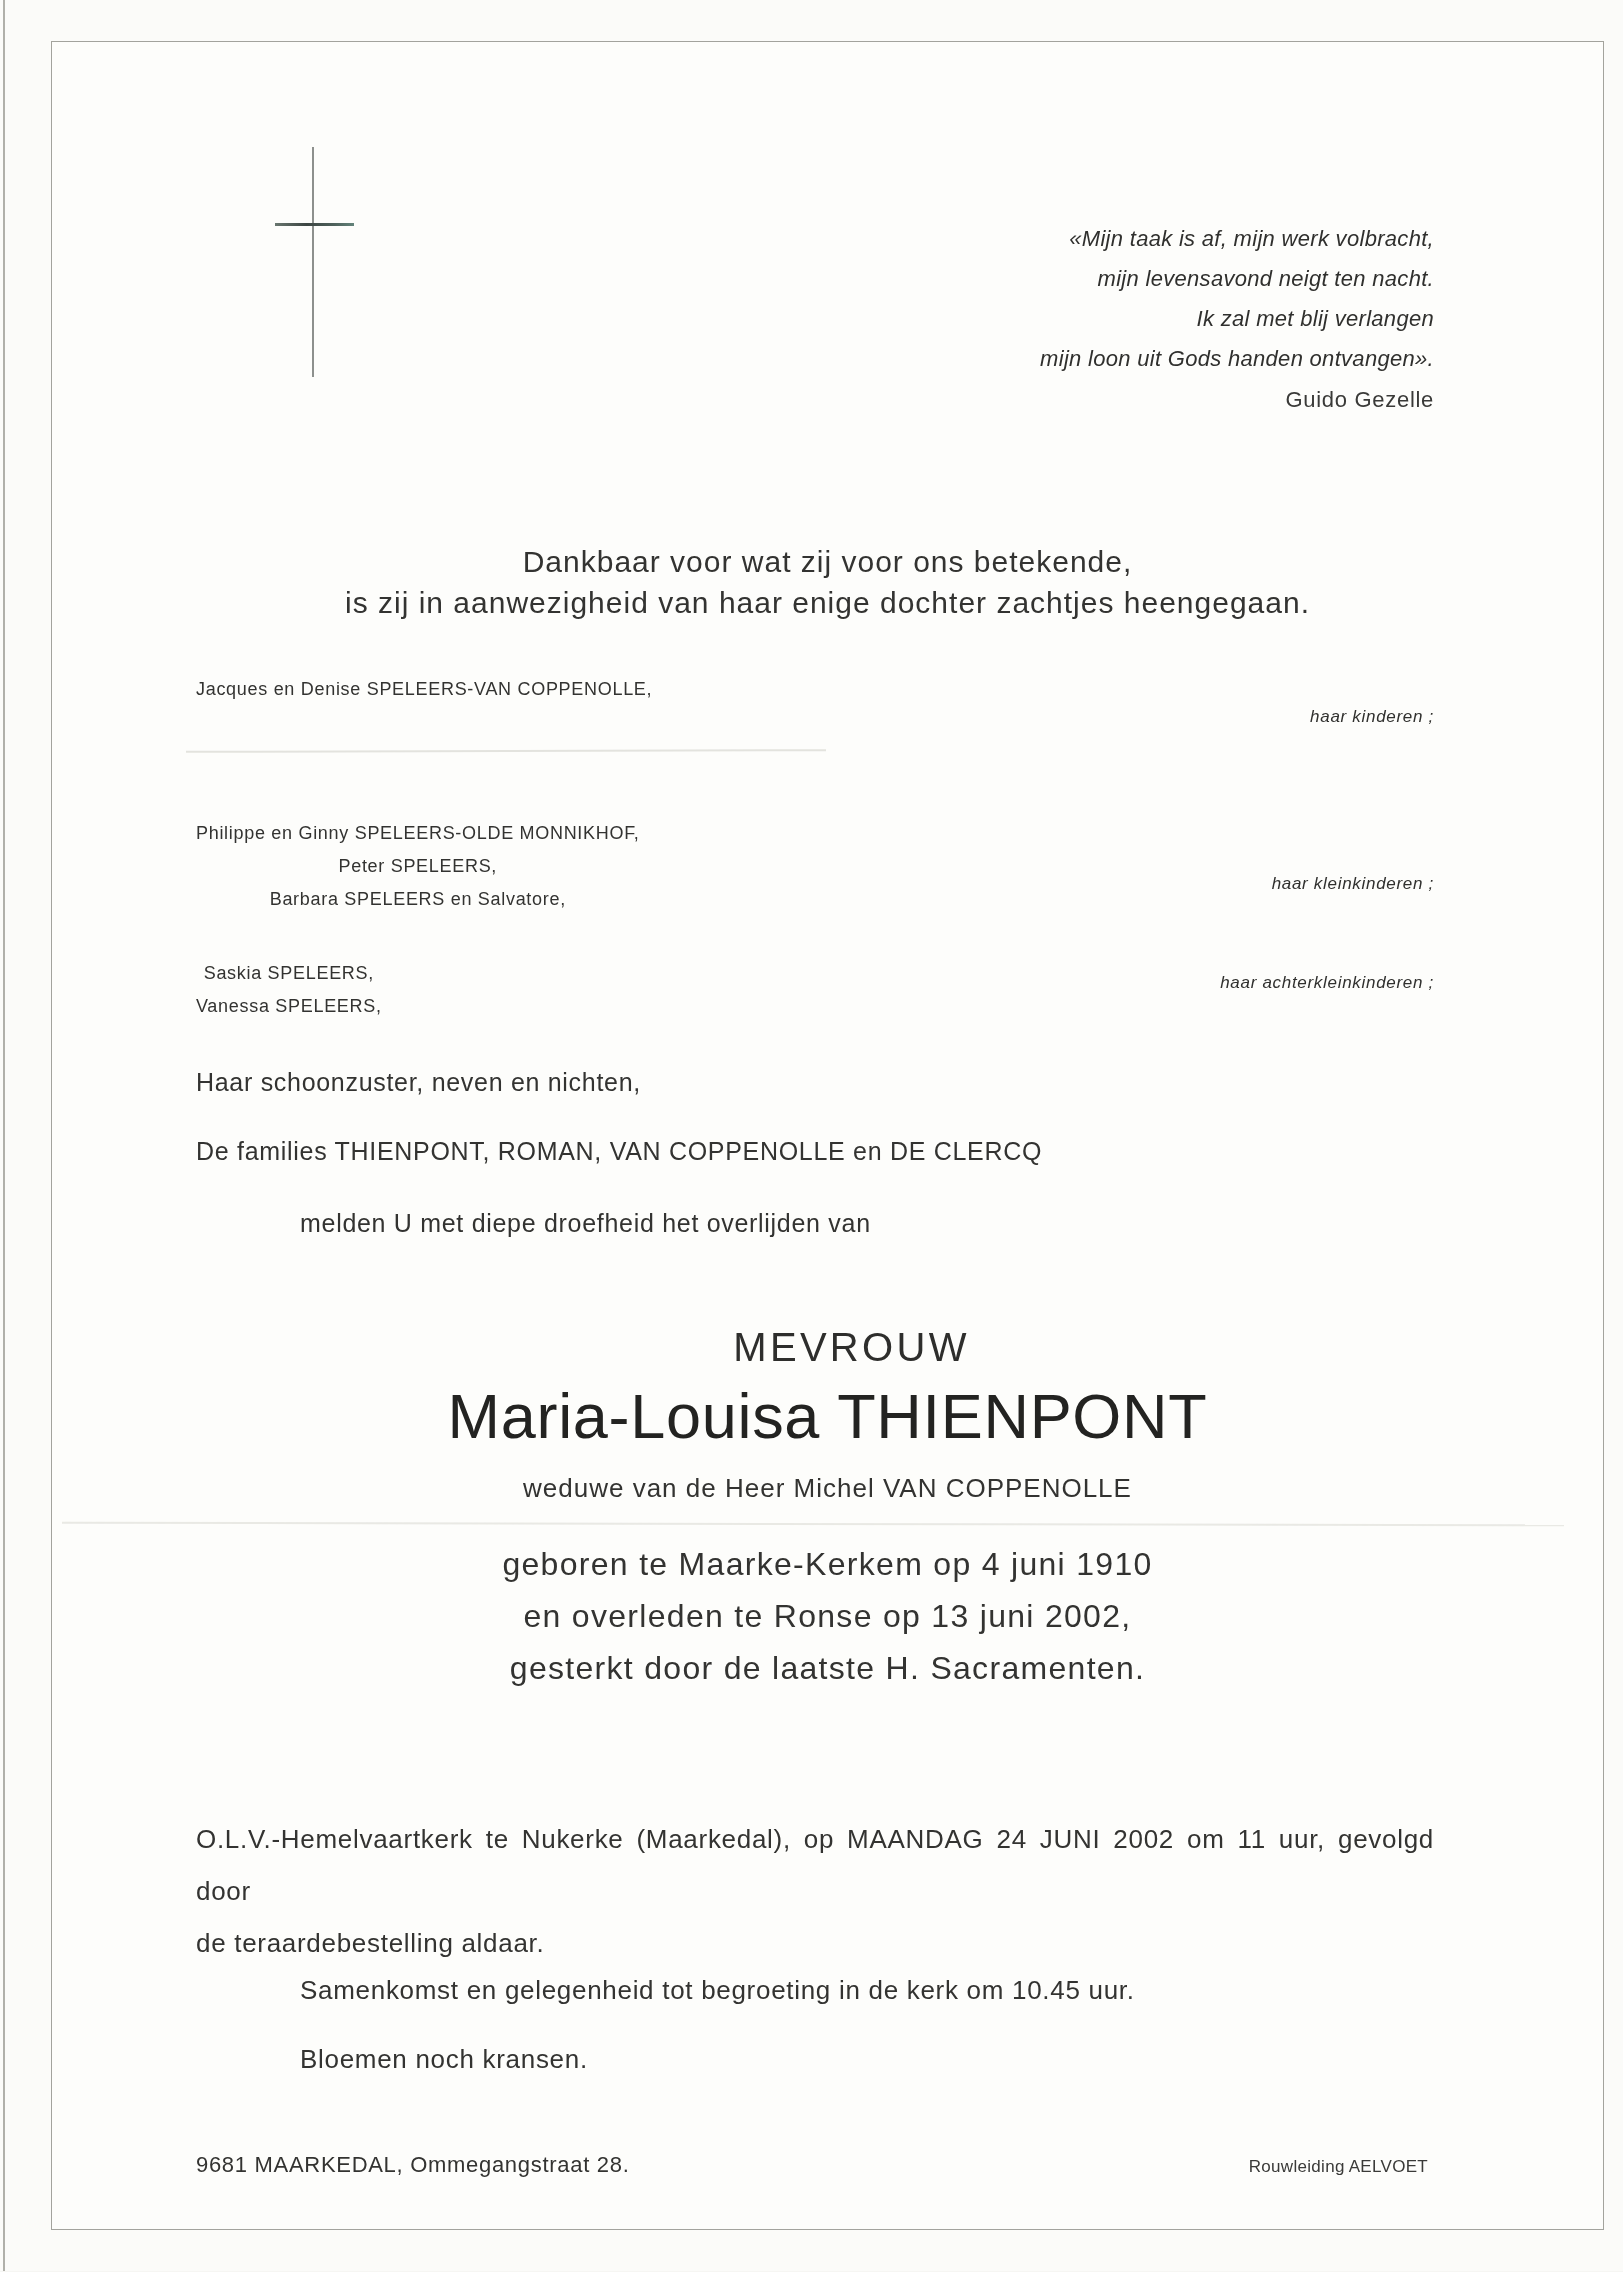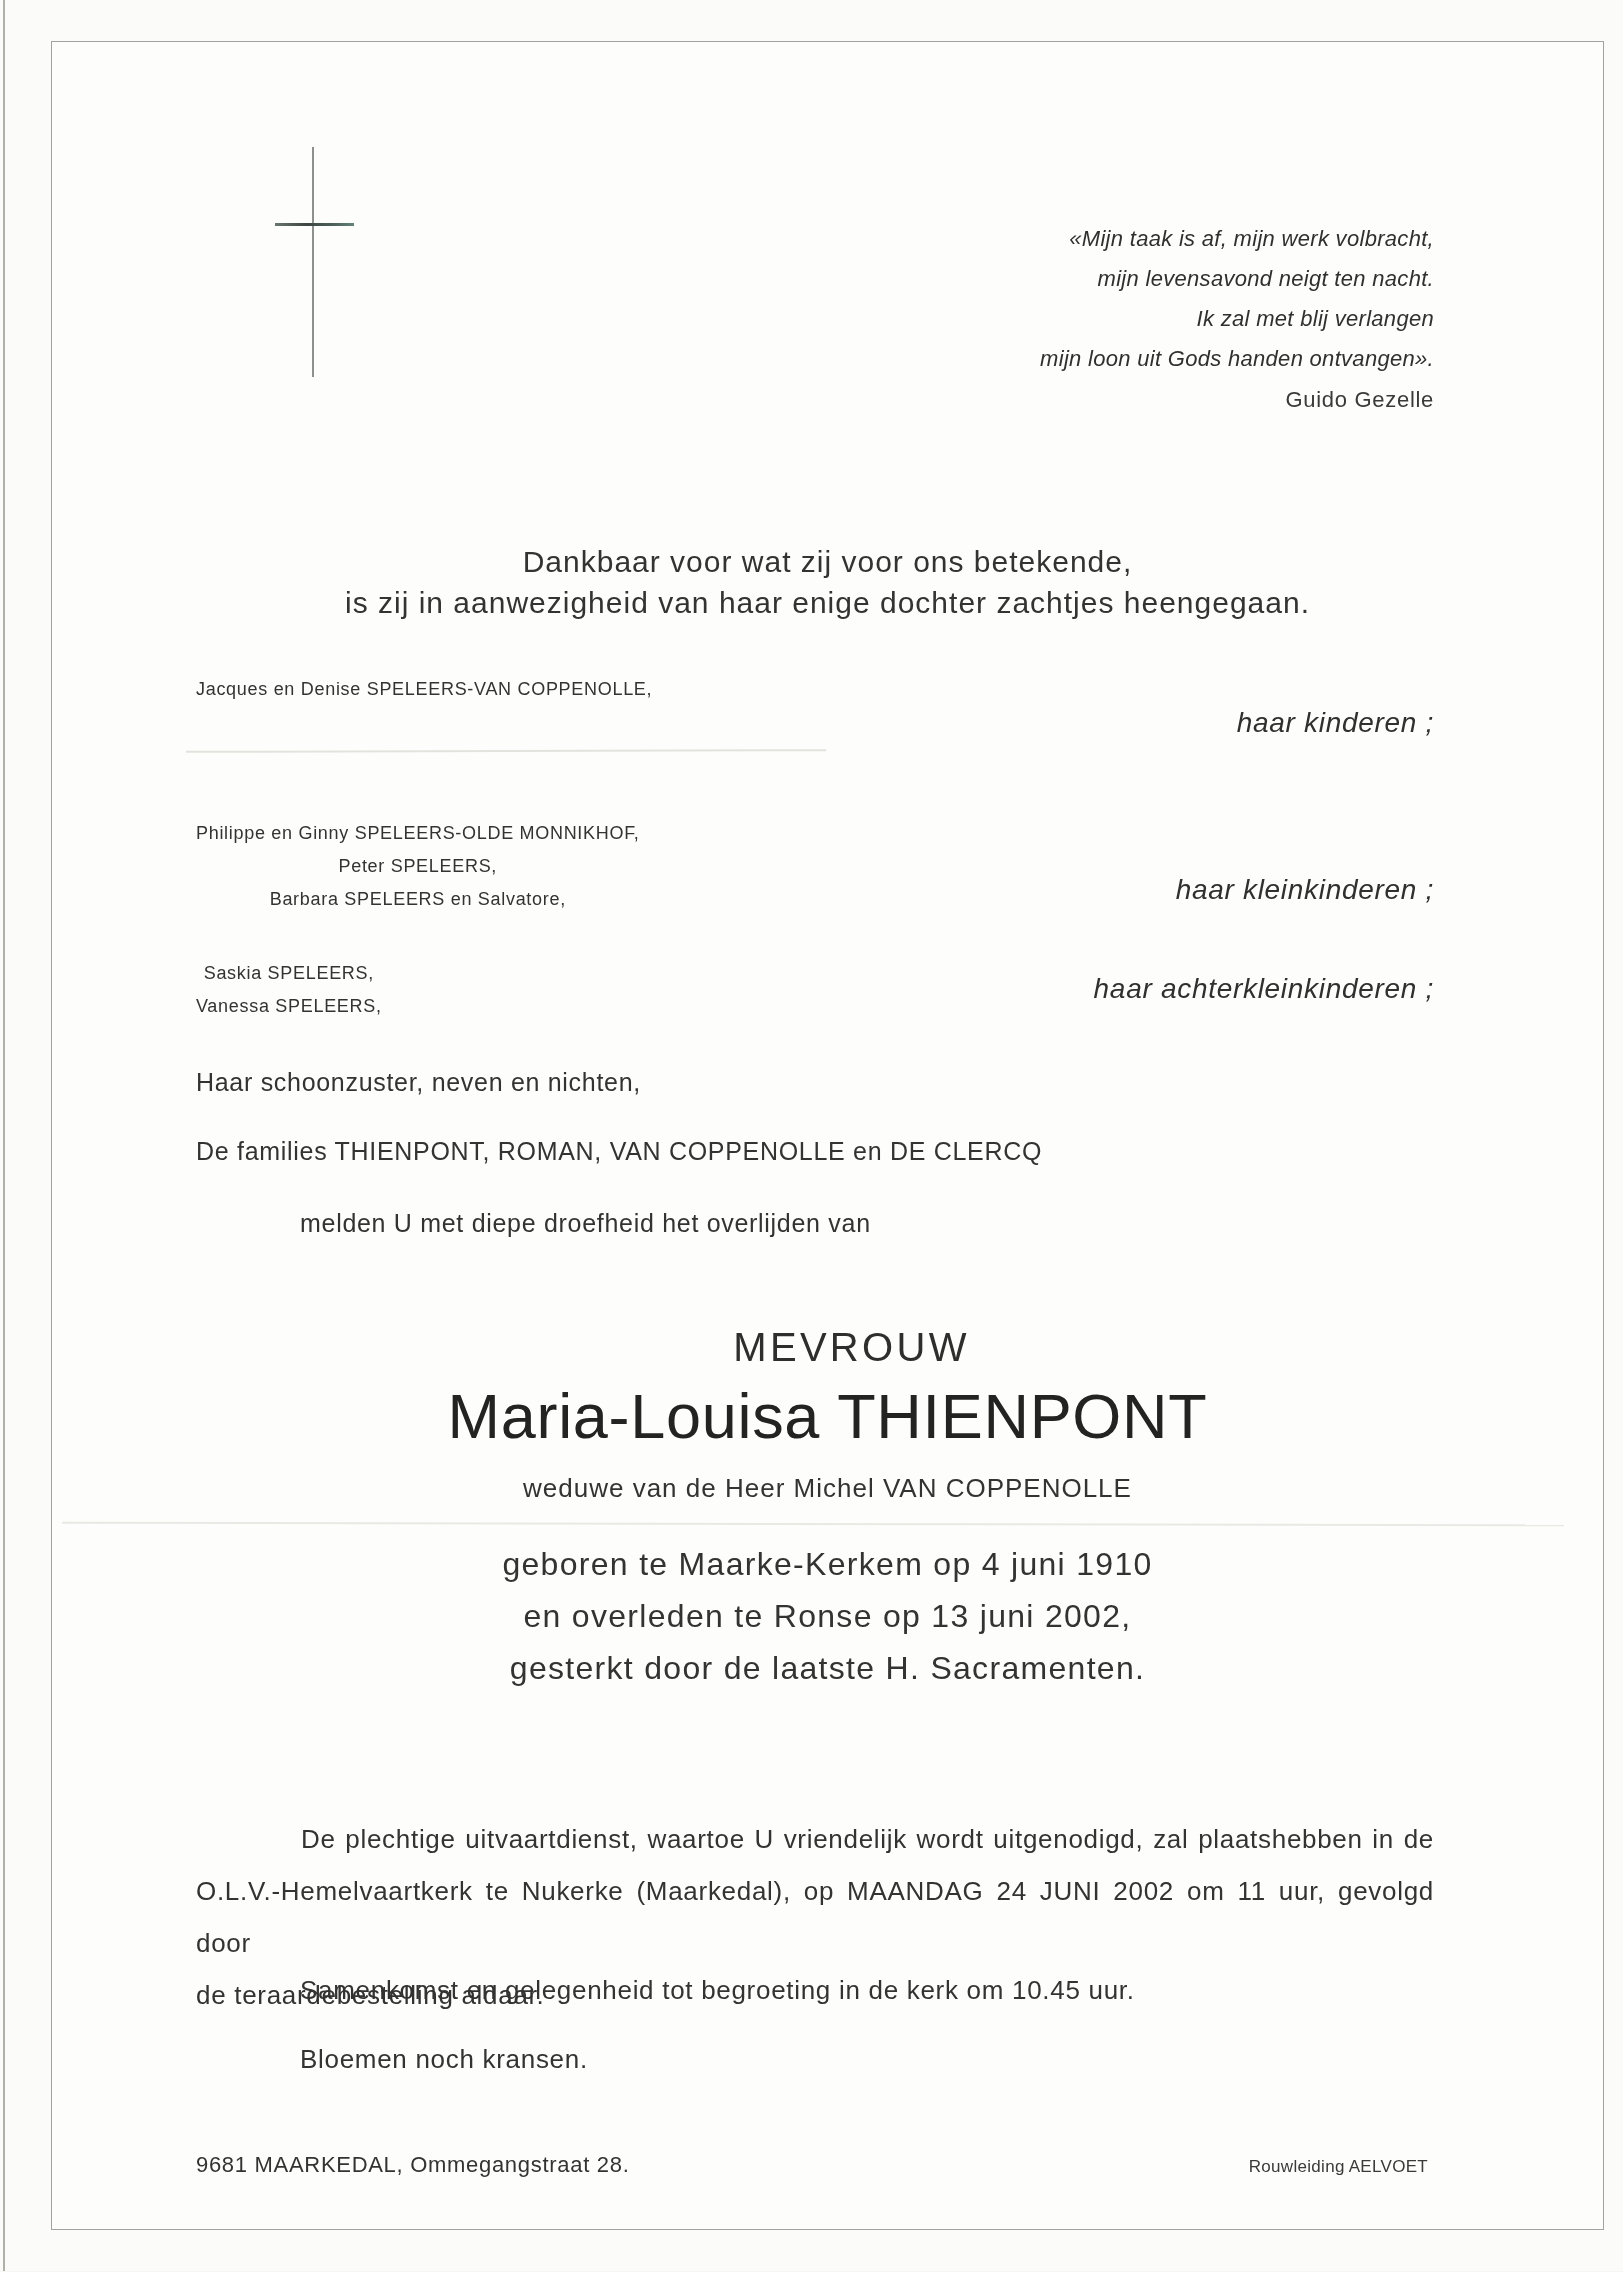--- a/index.html
+++ b/index.html
@@ -14,21 +14,21 @@
     position:absolute;left:51px;top:41px;width:1553px;height:2189px;
     background:#fdfdfb;border:1.3px solid #a3a39d;box-sizing:border-box;
   }
   .abs{position:absolute;}
   .txt{font-size:25px;letter-spacing:0.7px;line-height:33px;color:#333331;}
   .center{left:51px;width:1553px;text-align:center;}
   .quote{right:190px;top:219px;text-align:right;font-style:italic;font-size:22px;line-height:40px;letter-spacing:0.3px;color:#30302e;}
   .attribution{right:190px;top:387px;font-size:22px;letter-spacing:0.7px;color:#3a3a38;}
   .intro{top:541px;font-size:30px;line-height:41px;letter-spacing:1px;}
   .group{left:196px;font-size:18px;line-height:33px;letter-spacing:0.7px;text-align:center;}
-  .relation{right:190px;font-style:italic;font-size:28px;letter-spacing:0.7px;color:#30302e;}
+  .relation{right:190px;font-style:italic;font-size:17px;letter-spacing:0.7px;color:#30302e;}
   .honorific{top:1325px;font-size:40px;letter-spacing:3.3px;color:#2e2e2c;margin-left:24px;}
   .big-name{top:1380px;font-size:63px;letter-spacing:0.7px;color:#232321;}
   .widow{top:1473px;font-size:26px;letter-spacing:1px;}
   .life{top:1538px;font-size:32px;line-height:52px;letter-spacing:1.3px;}
   .funeral{left:196px;top:1813px;width:1238px;font-size:26px;line-height:52px;letter-spacing:0.7px;}
   .jline{text-align:justify;text-align-last:justify;}
   .indent{text-indent:105px;}
   .footer-left{left:196px;top:2152px;font-size:22px;letter-spacing:0.7px;}
   .footer-right{right:196px;top:2157px;font-size:17px;letter-spacing:0.3px;color:#3a3a38;}
   .cross-v{left:312px;top:147px;width:2px;height:230px;background:#8d908d;}
@@ -94,21 +94,20 @@
 
   <div class="abs artifact a2"></div>
 
   <div class="abs center life">
     <div>geboren te Maarke-Kerkem op 4 juni 1910</div>
     <div>en overleden te Ronse op 13 juni 2002,</div>
     <div>gesterkt door de laatste H. Sacramenten.</div>
   </div>
 
   <div class="abs funeral">
-    <div class="jline indent">De plechtige uitvaartdienst, waartoe U vriendelijk wordt uitgenodigd, zal plaatshebben in de</div>
     <div class="jline">O.L.V.-Hemelvaartkerk te Nukerke (Maarkedal), op MAANDAG 24 JUNI 2002 om 11 uur, gevolgd door</div>
     <div>de teraardebestelling aldaar.</div>
   </div>
 
   <div class="abs txt" style="left:300px;top:1974px;font-size:26px">Samenkomst en gelegenheid tot begroeting in de kerk om 10.45 uur.</div>
   <div class="abs txt" style="left:300px;top:2043px;font-size:26px">Bloemen noch kransen.</div>
 
   <div class="abs footer-left">9681 MAARKEDAL, Ommegangstraat 28.</div>
   <div class="abs footer-right">Rouwleiding AELVOET</div>
 

